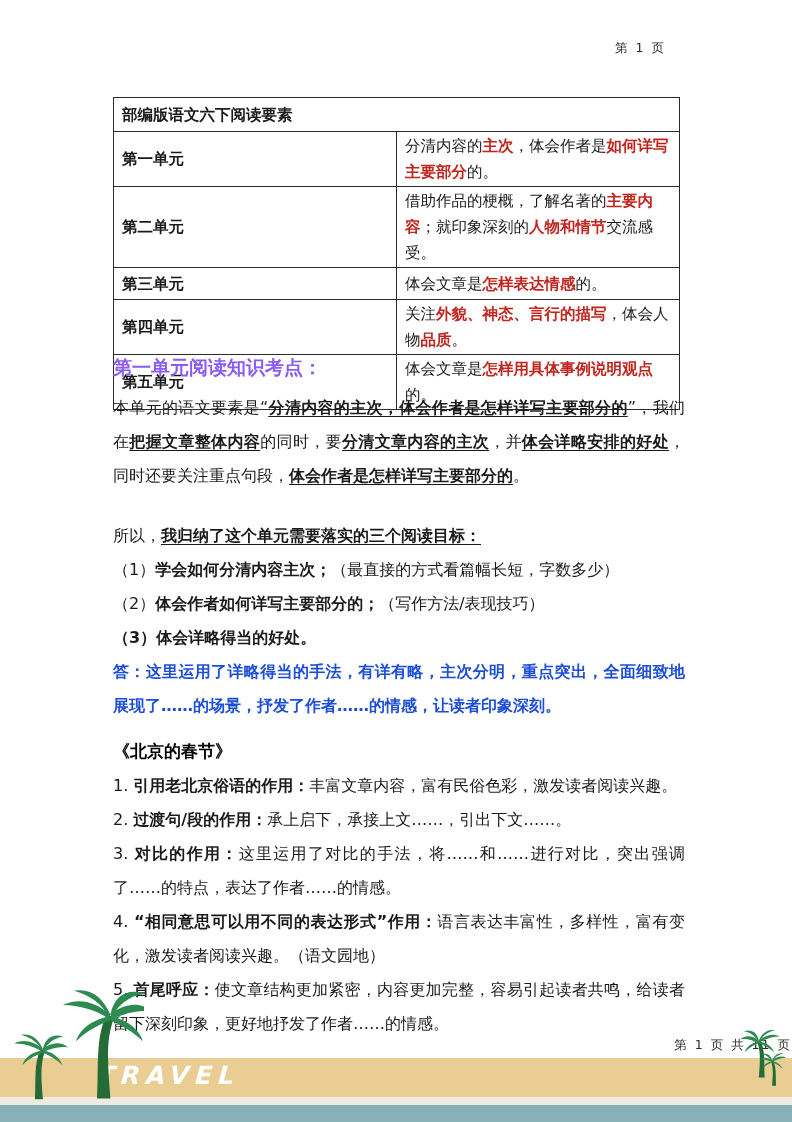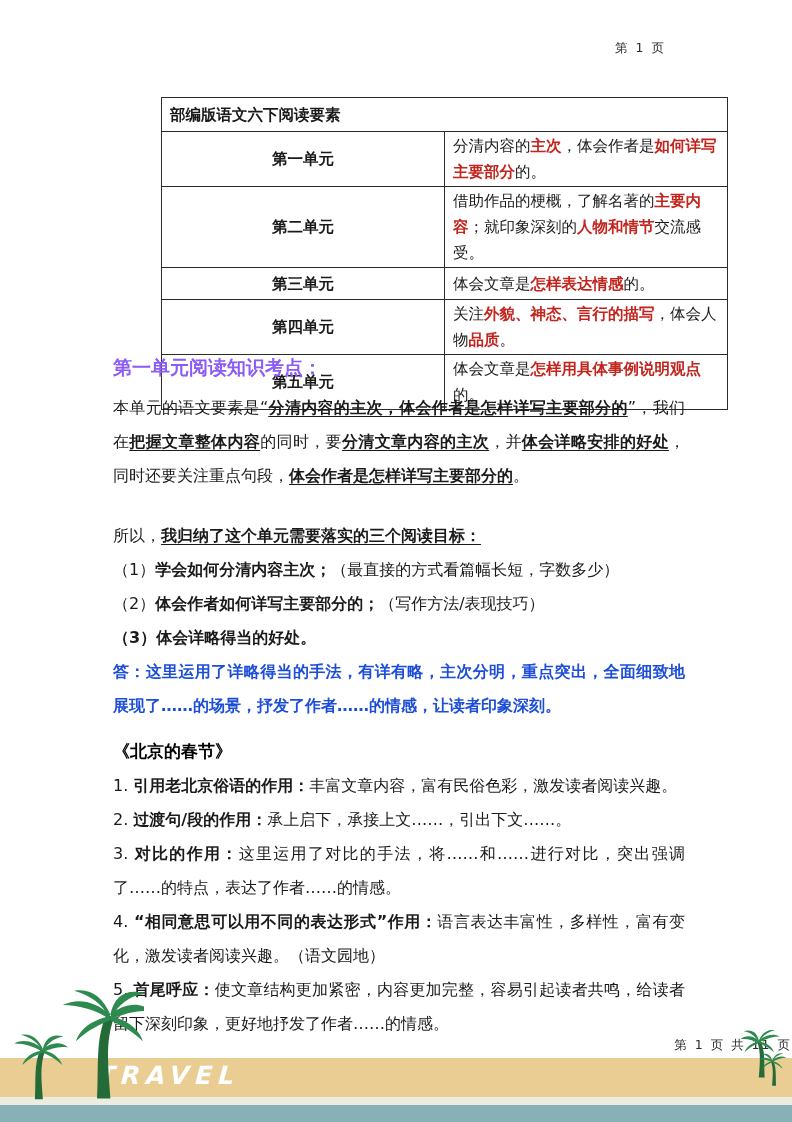--- a/index.html
+++ b/index.html
@@ -16,25 +16,25 @@
   .purple{color:#1d4ed8;}
 
   .header-page{
     position:absolute;top:40px;right:126px;
     font-size:12.5px;color:#2a2a2a;letter-spacing:2px;
   }
 
   table.elements{
     position:absolute;left:113px;top:97px;width:567px;
     border-collapse:collapse;table-layout:fixed;
-    font-size:15.5px;line-height:26px;color:#1a1a1a;margin-left:48px;
+    font-size:15.5px;line-height:26px;color:#1a1a1a;
   }
   table.elements td{border:1px solid #2b2b2b;padding:1px 8px;vertical-align:middle;}
   td.title-cell{font-weight:bold;}
-  td.unit-cell{width:115px;text-align:center;font-weight:bold;padding:1px 2px;}
+  td.unit-cell{width:115px;font-weight:bold;padding:1px 2px;}
   tr.h34{height:34px;} tr.h60{height:60px;} tr.h32{height:32px;} tr.h33{height:33px;} tr.h28{height:28px;}
 
   .content{
     position:absolute;left:113px;top:351px;width:572px;
     font-size:16px;line-height:34px;
   }
   .content p{margin:0;text-align:justify;}
   .blue-heading{
     color:#8b5cf6;font-size:19px;font-weight:bold;line-height:32px;
     margin:0 0 8px 0;

